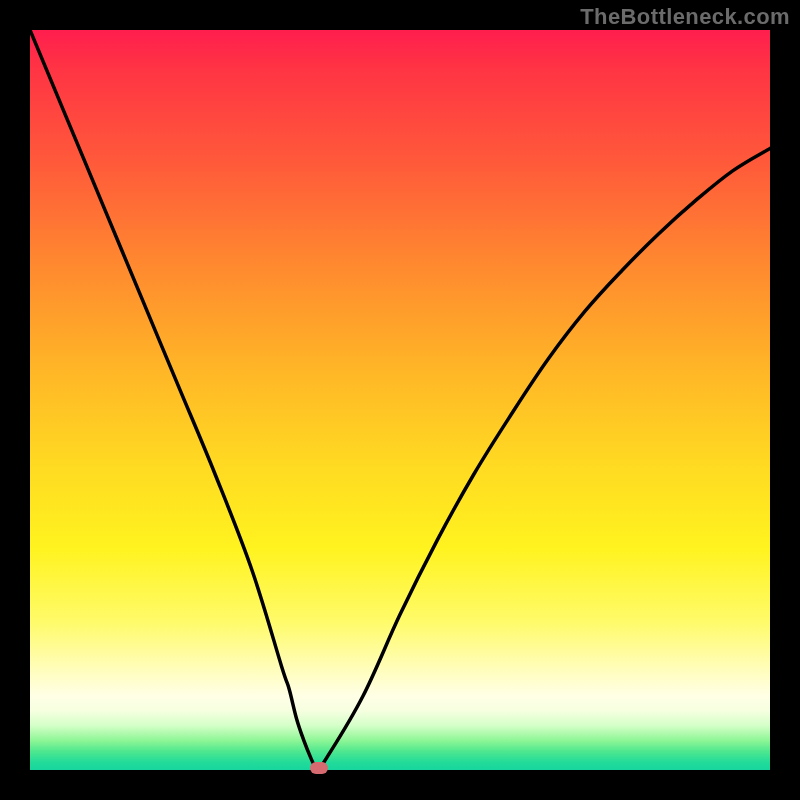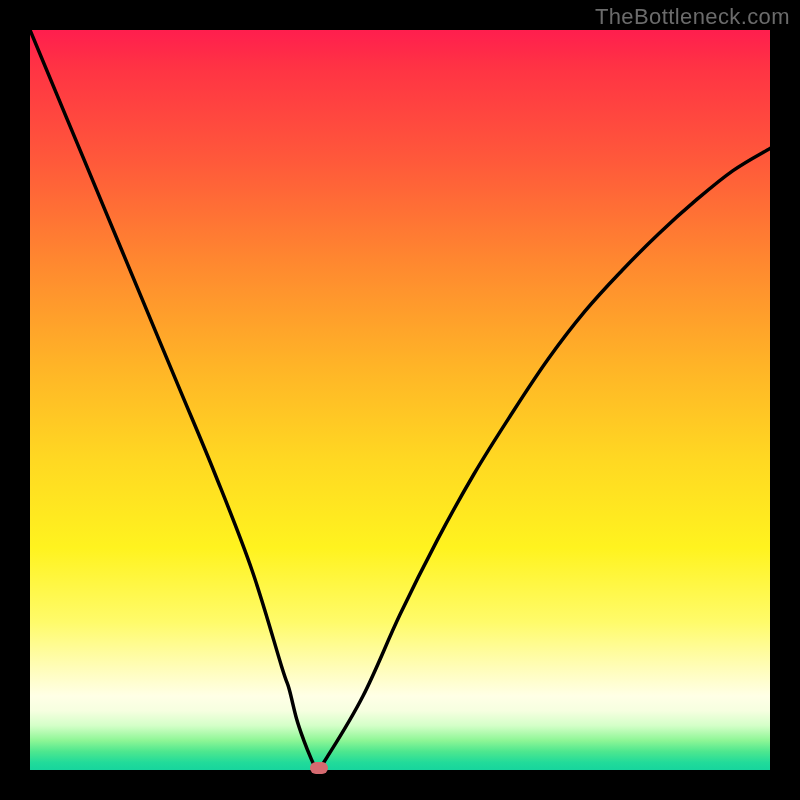--- a/index.html
+++ b/index.html
@@ -11,20 +11,21 @@
     font-family: Arial, Helvetica, sans-serif;
     overflow: hidden;
   }
   .frame {
     position: absolute;
     left: 0;
     top: 0;
     width: 800px;
     height: 588px;
     background: #000;
+    font-weight: bold;
   }
   .attribution {
     position: absolute;
     top: 4px;
     right: 10px;
     color: #6b6b6b;
     font-size: 22px;
     letter-spacing: 0.4px;
     z-index: 5;
   }

